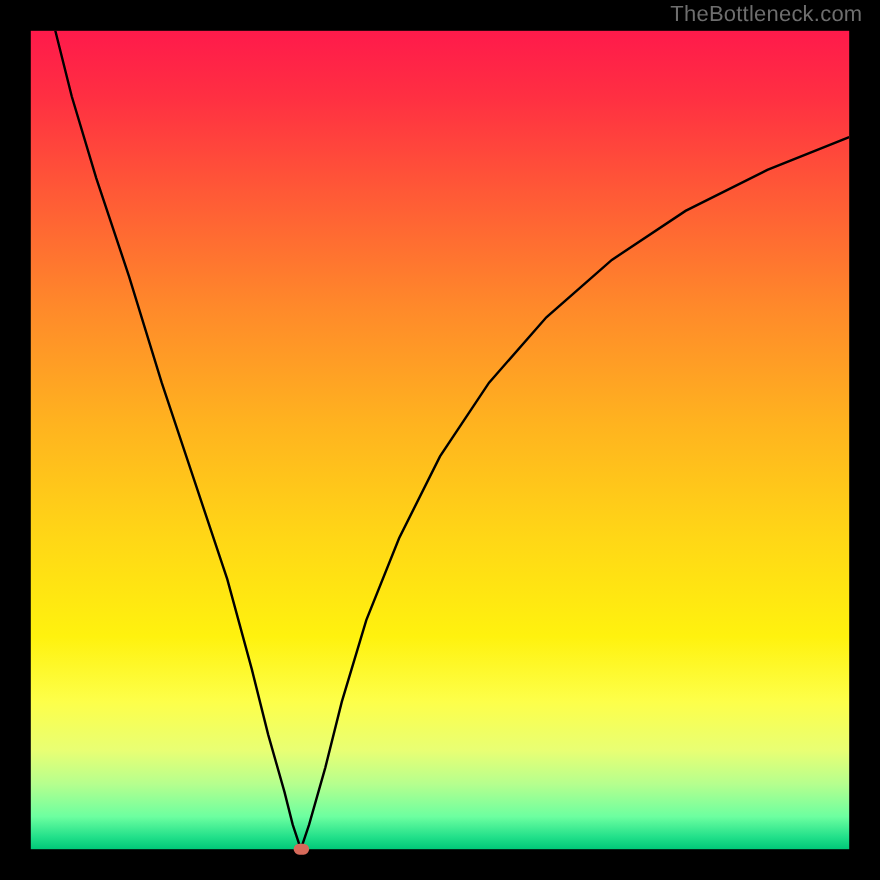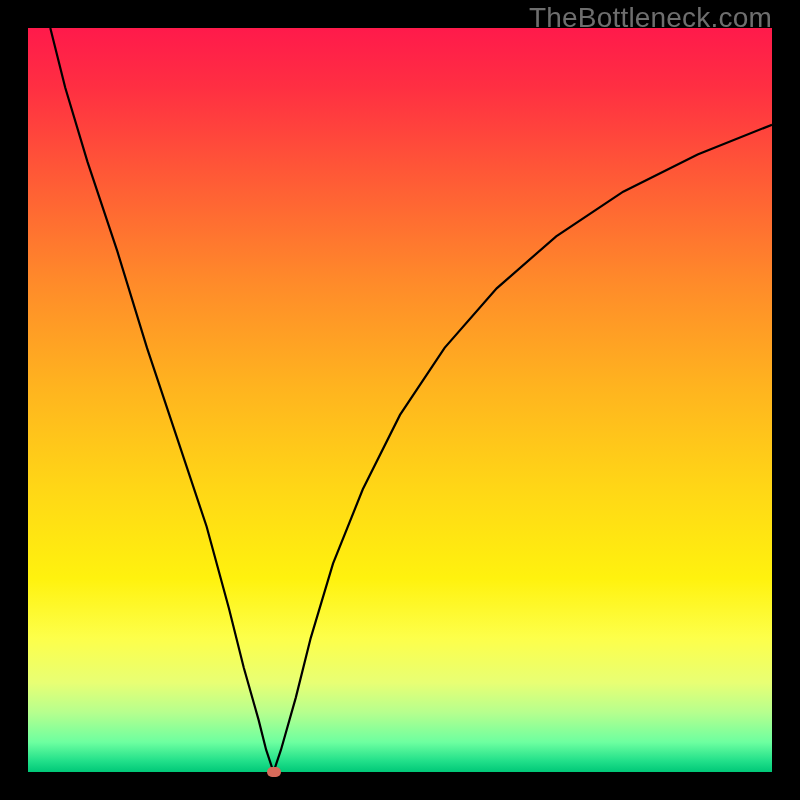--- a/index.html
+++ b/index.html
@@ -52,23 +52,23 @@
     position: absolute;
     width: 14px;
     height: 10px;
     border-radius: 5px;
     background: #d66a5a;
     transform: translate(-50%, -50%);
   }
   .watermark {
     position: absolute;
     top: 2px;
-    right: 28px;
+    right: 16px;
     color: #6e6e6e;
-    font-size: 28px;
+    font-size: 20px;
     font-weight: 500;
     letter-spacing: 0.2px;
     user-select: none;
   }
 </style>
 </head>
 <body>
 
 <div class="watermark">TheBottleneck.com</div>
 

